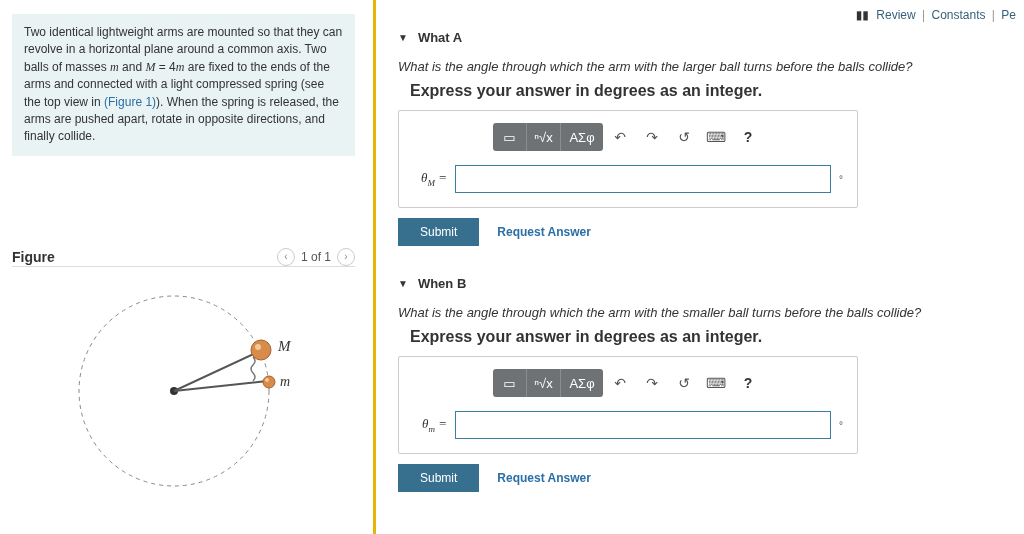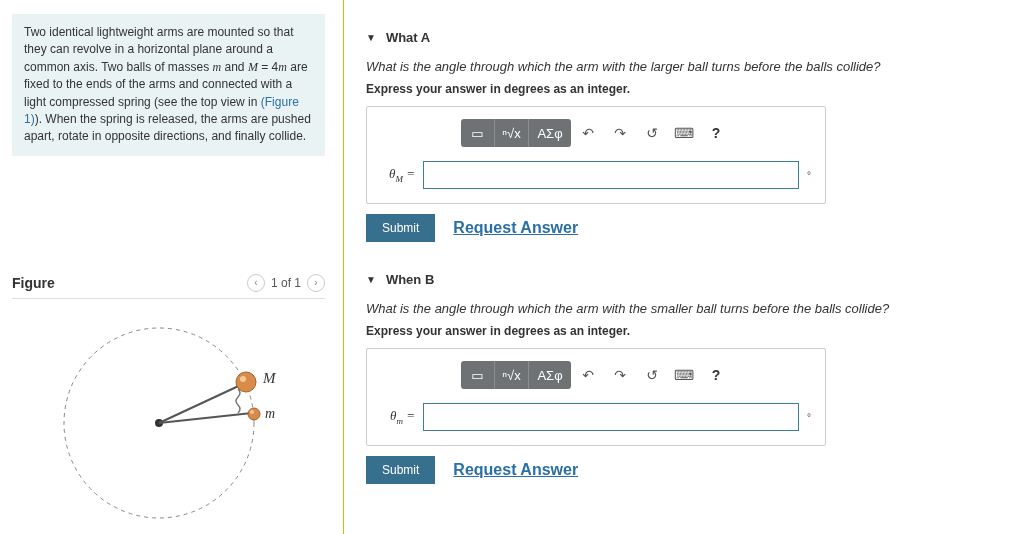--- a/index.html
+++ b/index.html
@@ -7,43 +7,43 @@
     font-family: Arial, Helvetica, sans-serif;
     font-size: 12px;
     color: #333;
     background: #fff;
     width: 1024px;
     height: 534px;
     overflow: hidden;
   }
   .layout { display: flex; height: 100%; }
   .left-col {
-    width: 344px;
+    width: 376px;
     padding: 14px 18px 14px 12px;
-    border-right: 1px solid #eab308;
+    border-right: 3px solid #eab308;
   }
   .right-col {
     flex: 1;
     padding: 0 20px 20px 22px;
     position: relative;
   }
   .problem-box {
     background: #eaf3f3;
     padding: 10px 12px;
     font-size: 12px;
     line-height: 1.45;
   }
   .problem-box .mathv { font-family: "Times New Roman", serif; font-style: italic; }
   .figure-heading {
     display: flex;
     align-items: center;
     justify-content: space-between;
-    margin-top: 118px;
+    margin-top: 92px;
     border-bottom: 1px solid #ddd;
-    padding-bottom: 6px;
+    padding-bottom: 0;
   }
   .figure-heading h3 { font-size: 14px; font-weight: bold; }
   .fig-pager { display: flex; align-items: center; gap: 6px; font-size: 12px; color: #555; }
   .circ-btn {
     width: 18px; height: 18px; border: 1px solid #ccc; border-radius: 50%;
     display: flex; align-items: center; justify-content: center;
     font-size: 10px; color: #888; background: #fff; cursor: pointer;
   }
   .figure-img { margin-top: 14px; display:flex; justify-content:center; }
   .top-links {
@@ -55,21 +55,21 @@
   .part {
     margin-top: 30px;
   }
   .part-header {
     display: flex; align-items: center; gap: 10px;
     font-weight: bold; font-size: 13px;
     margin-bottom: 14px;
   }
   .part-header .caret { font-size: 10px; }
   .question { font-size: 13px; margin-bottom: 8px; font-style: italic; }
-  .instruct { font-size: 12px; font-weight: bold; margin-bottom: 10px; }
+  .instruct { font-size: 16px; font-weight: bold; margin-bottom: 10px; margin-left: 12px; }
   .answer-box {
     border: 1px solid #ccc;
     border-radius: 2px;
     width: 460px;
     padding: 12px 14px 14px 14px;
   }
   .toolbar {
     display: flex; align-items: center; gap: 2px;
     justify-content: center;
     margin-bottom: 14px;
@@ -106,29 +106,28 @@
     padding: 0 6px;
     font-size: 13px;
     outline: none;
   }
   .unit-deg { font-size: 10px; color:#555; }
   .actions { margin-top: 10px; display: flex; align-items: center; gap: 18px; }
   .submit-btn {
     background: #37708e;
     color: #fff;
     border: none;
-    padding: 7px 16px;
+    padding: 7px 22px;
     font-size: 12px;
     cursor: pointer;
   }
   .req-link {
     color: #2a6fa5;
-    font-size: 16px;
+    font-size: 12px;
     font-weight: bold;
-    text-decoration: underline;
     cursor: pointer;
   }
   a.fig-link { color: #2a6fa5; text-decoration: none; }
 </style>
 </head>
 <body>
 
 <div class="layout">
   <div class="left-col">
     <div class="problem-box">
@@ -157,20 +156,28 @@
         <circle cx="204" cy="66" r="3" fill="#f3c89a"></circle>
         <circle cx="215" cy="101" r="6" fill="#d98b4a" stroke="#a5622c" stroke-width="1"></circle>
         <circle cx="213" cy="99" r="2" fill="#f3c89a"></circle>
         <text x="224" y="70" font-family="Times New Roman, serif" font-style="italic" font-size="15" fill="#333">M</text>
         <text x="226" y="105" font-family="Times New Roman, serif" font-style="italic" font-size="14" fill="#333">m</text>
       </svg>
     </div>
   </div>
 
   <div class="right-col">
+    <div class="top-links">
+      <span class="bk">▮▮</span>
+      <span>Review</span>
+      <span class="sep">|</span>
+      <span>Constants</span>
+      <span class="sep">|</span>
+      <span>Pe</span>
+    </div>
 
     <div class="part">
       <div class="part-header">
         <span class="caret">▼</span>
         <span>What A</span>
       </div>
       <div class="question">What is the angle through which the arm with the larger ball turns before the balls collide?</div>
       <div class="instruct">Express your answer in degrees as an integer.</div>
 
       <div class="answer-box">

